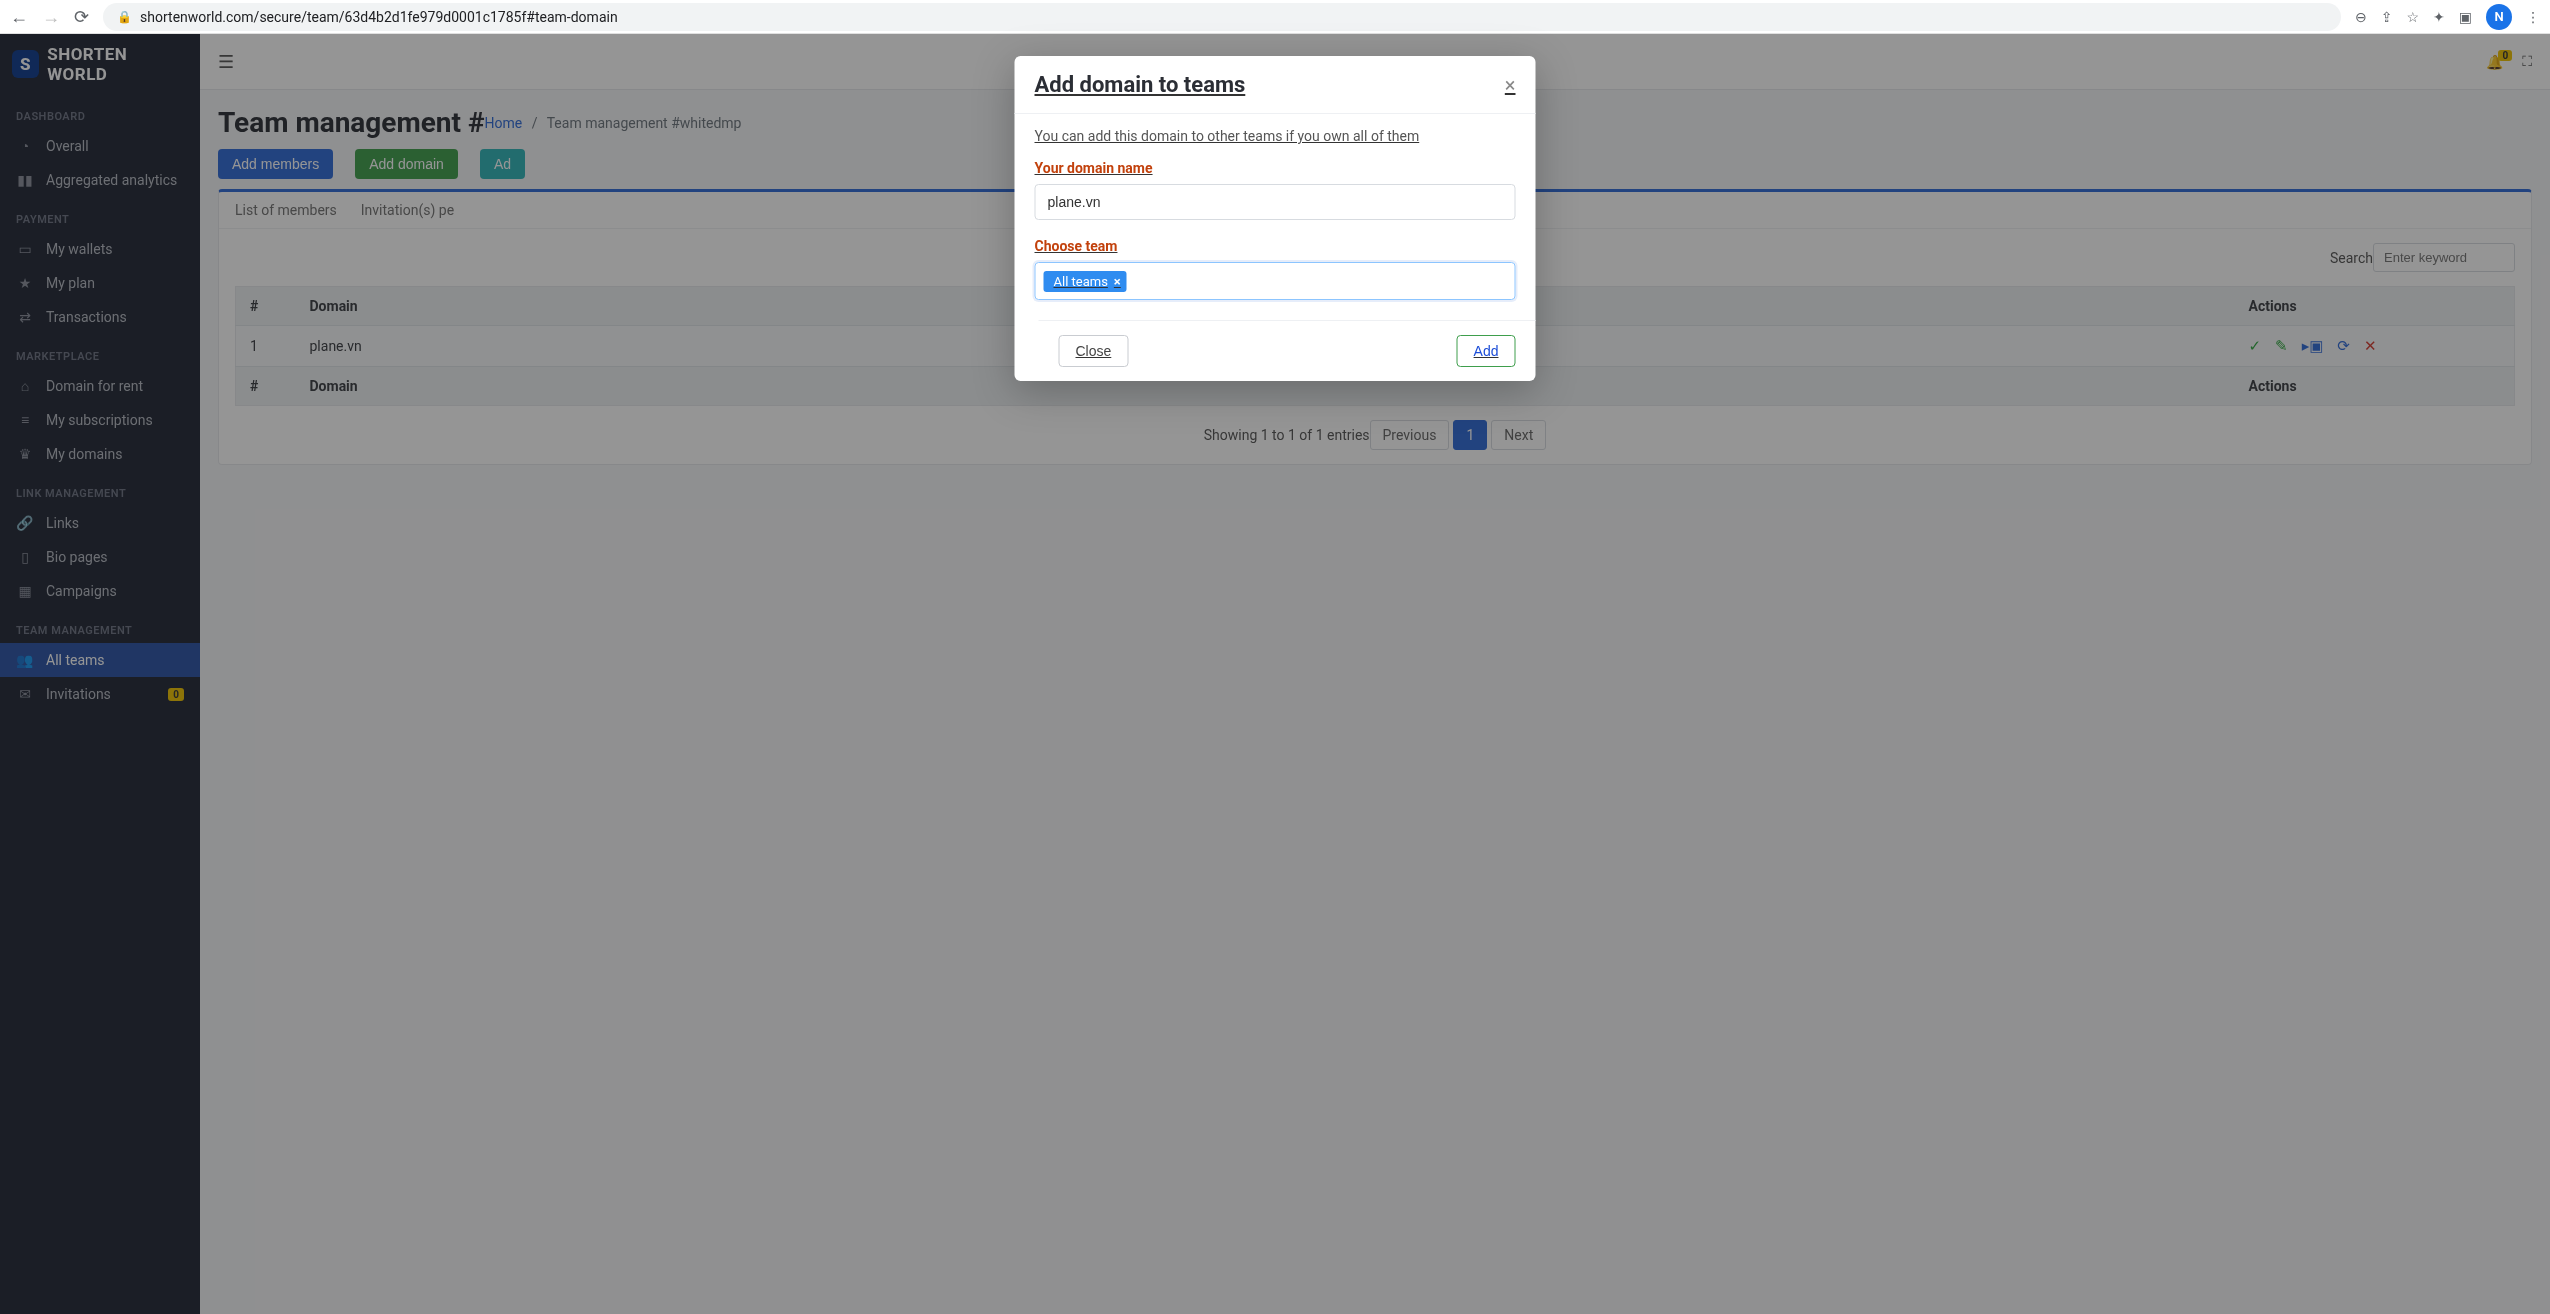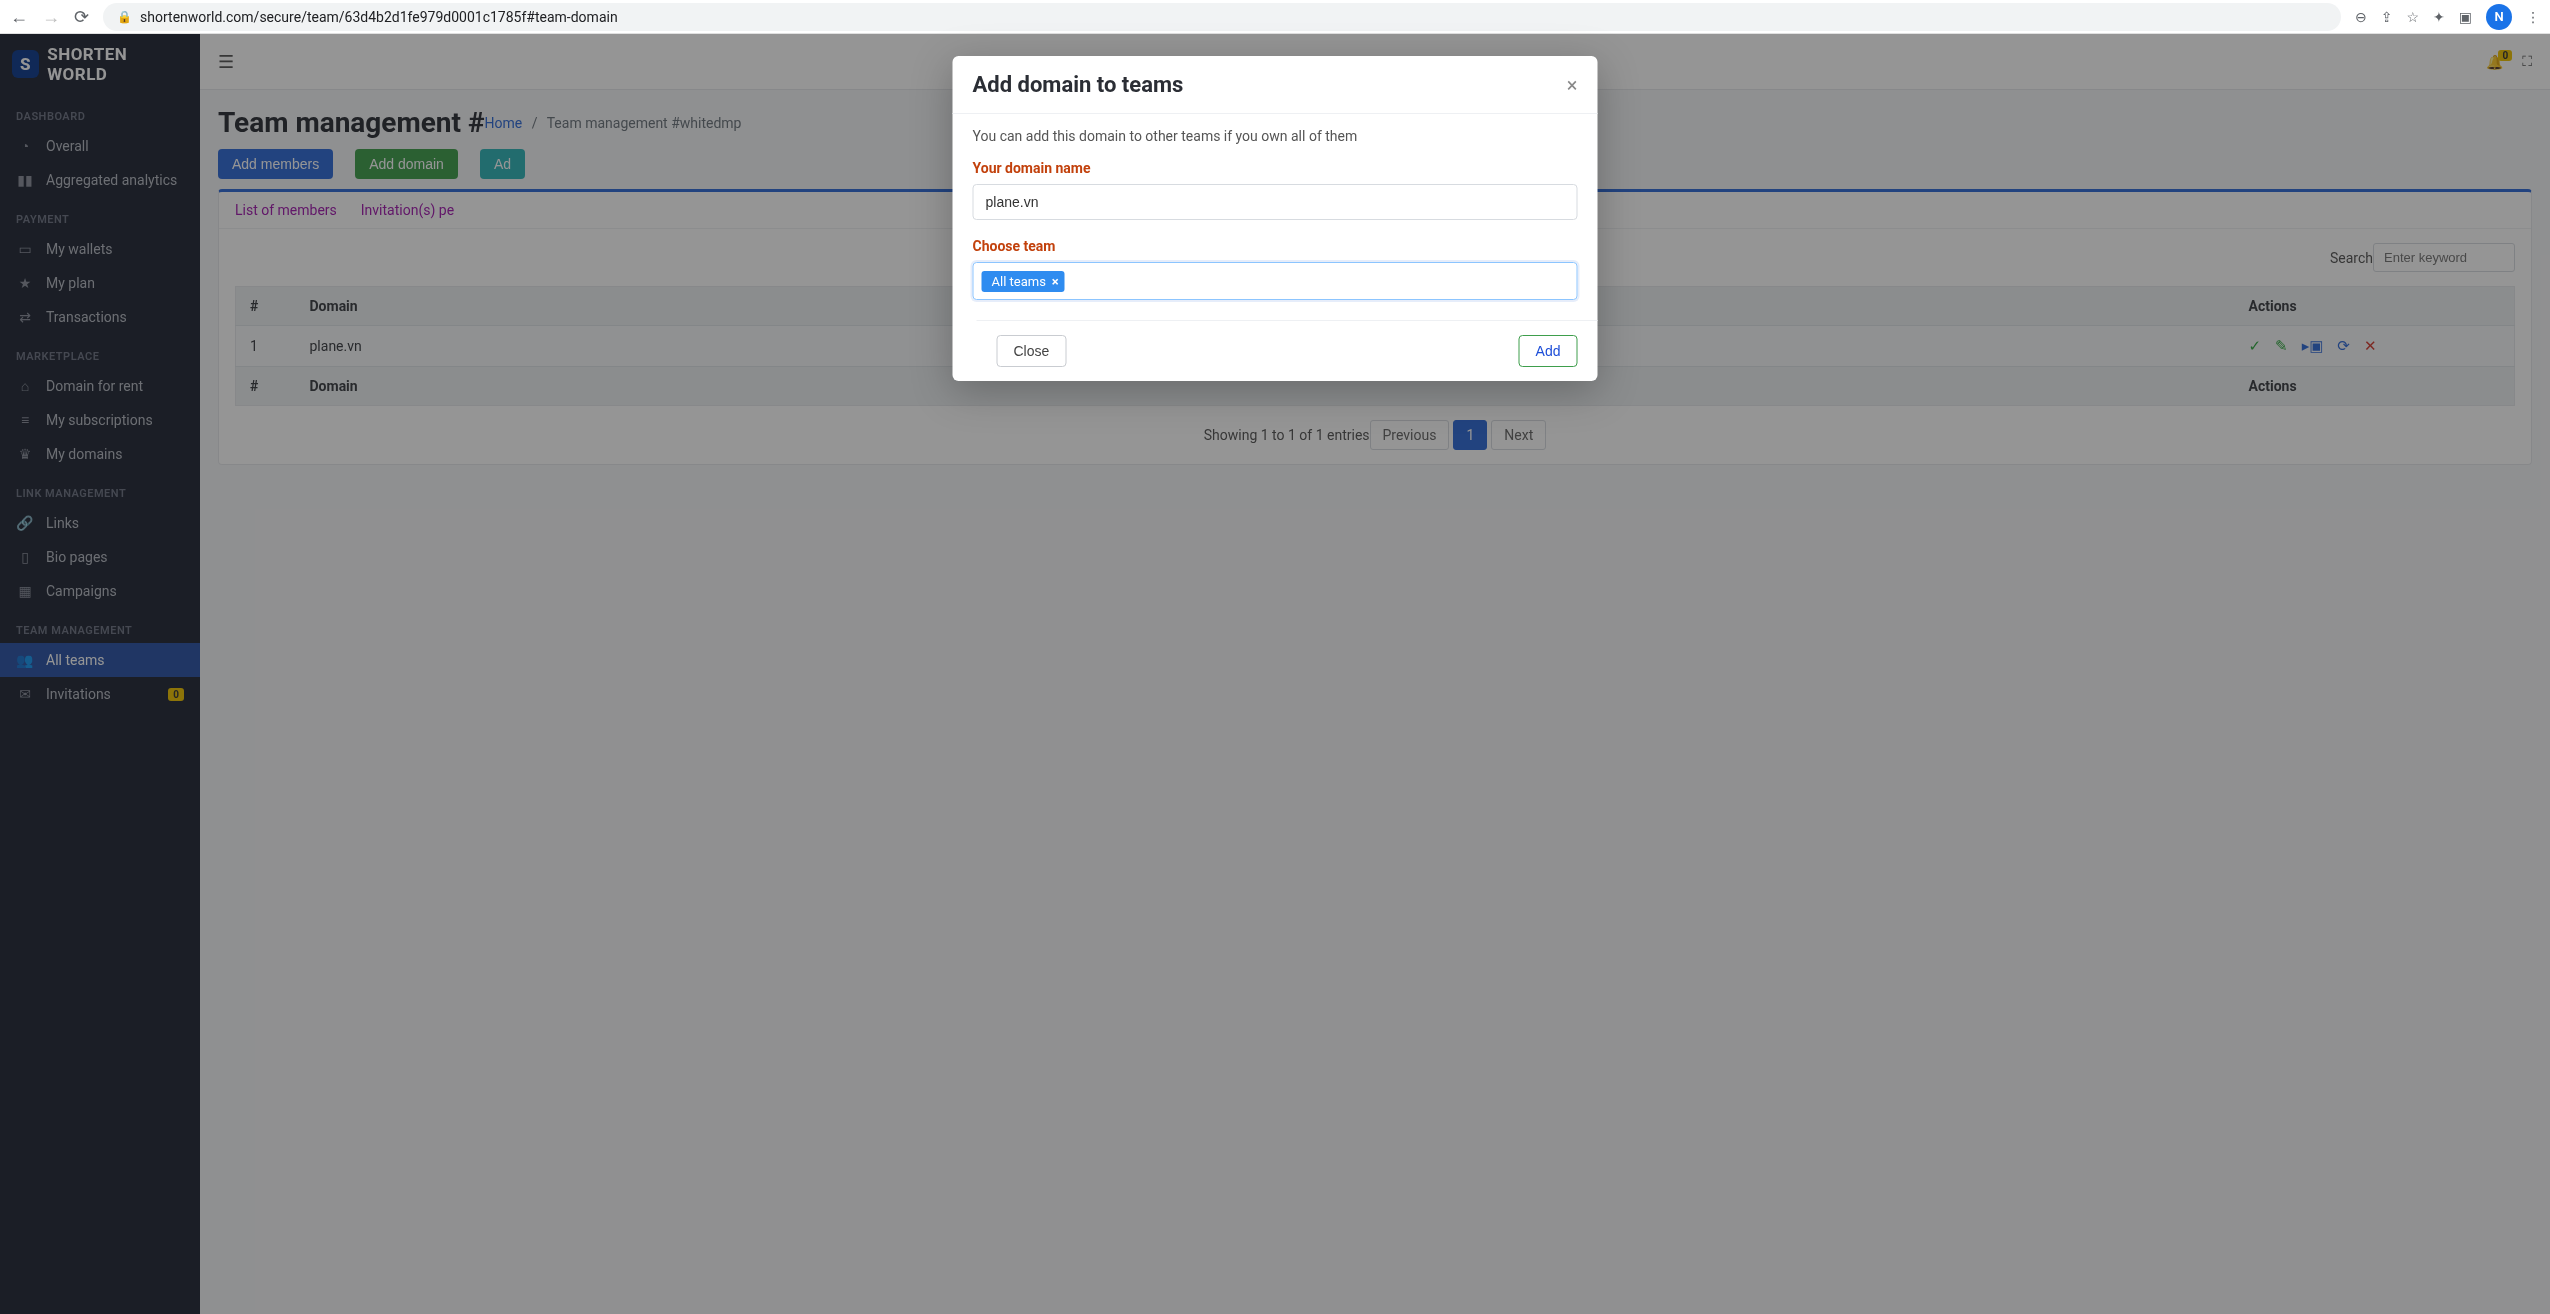--- a/index.html
+++ b/index.html
@@ -123,21 +123,21 @@
   .btn.teal { background:#2fb4b8; }
 
   .panel {
     margin: 0 18px 18px; background:#fff;
     border:1px solid #e6e8ec; border-radius:4px;
     border-top: 3px solid #2f6bd8;
   }
   .tabs {
     display:flex; gap:24px; padding: 10px 16px; border-bottom:1px solid #eef0f3;
   }
-  .tabs a { color:#a21caf; cursor:pointer; }
+  .tabs a { color:#737373; cursor:pointer; }
 
   .search-row {
     display:flex; justify-content:flex-end; align-items:center;
     padding: 14px 16px; 
     color:#555;
   }
   .search-row input {
     border:1px solid #d7dbe0; border-radius:3px;
     padding:6px 10px; width:142px; font-size:13px;
   }
@@ -169,23 +169,24 @@
   }
   .pagination .pg.active { background:#2f6bd8; color:#fff; border-color:#2f6bd8;}
 
   
   .backdrop {
     position:absolute; top:34px; left:0; right:0; bottom:0;
     background: rgba(20,20,20,0.45);
   }
   .modal {
     position:absolute; top:56px; left:50%; transform:translateX(-50%);
-    width:645px; background:#fff; border-radius:6px;
+    width:521px; background:#fff; border-radius:6px;
     box-shadow:0 10px 40px rgba(0,0,0,.25);
     z-index:10;
+    text-decoration:underline;
   }
   .modal-head {
     padding:16px 20px; border-bottom:1px solid #eef0f3;
     display:flex; justify-content:space-between; align-items:center;
   }
   .modal-title { font-size:22px; font-weight:700; color:#2b2e35;}
   .modal-close { color:#888; font-size:20px; cursor:pointer; line-height:1;}
   .modal-body { padding:14px 20px 20px; }
   .modal-body p { color:#555; margin-bottom:16px; }
   .form-label { font-weight:700; color:#c2410c; display:block; margin-bottom:8px;}

